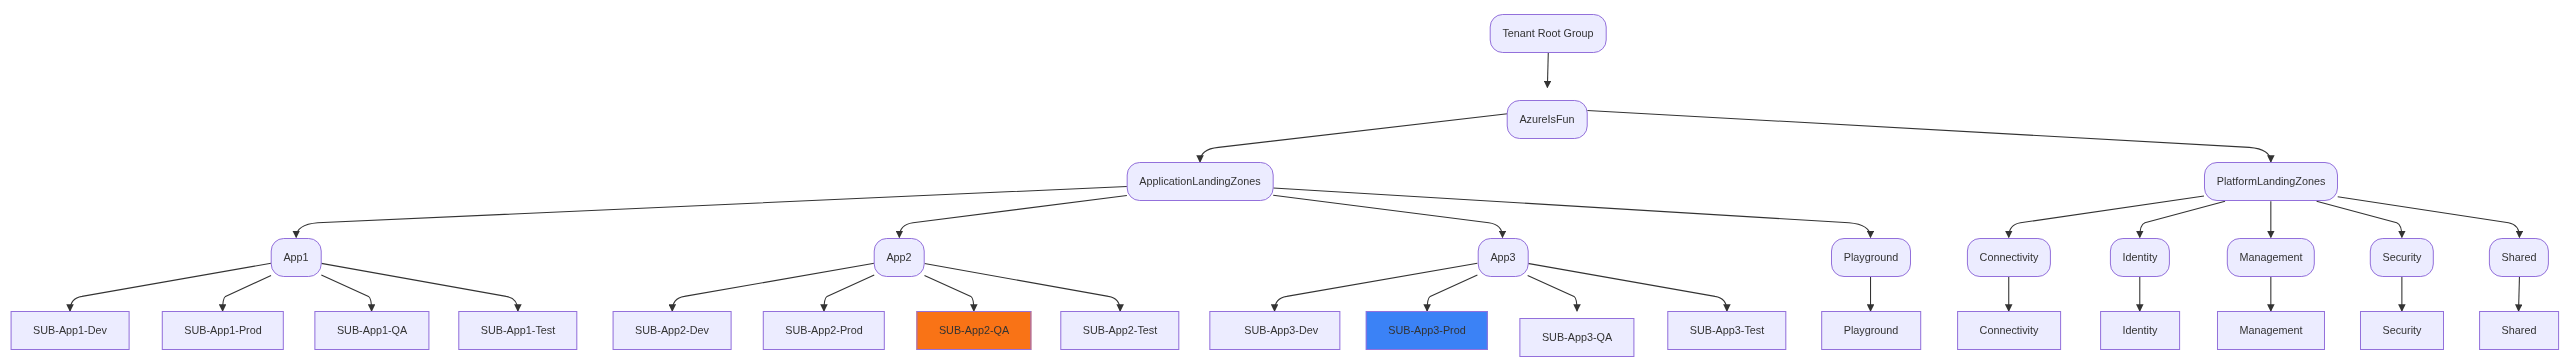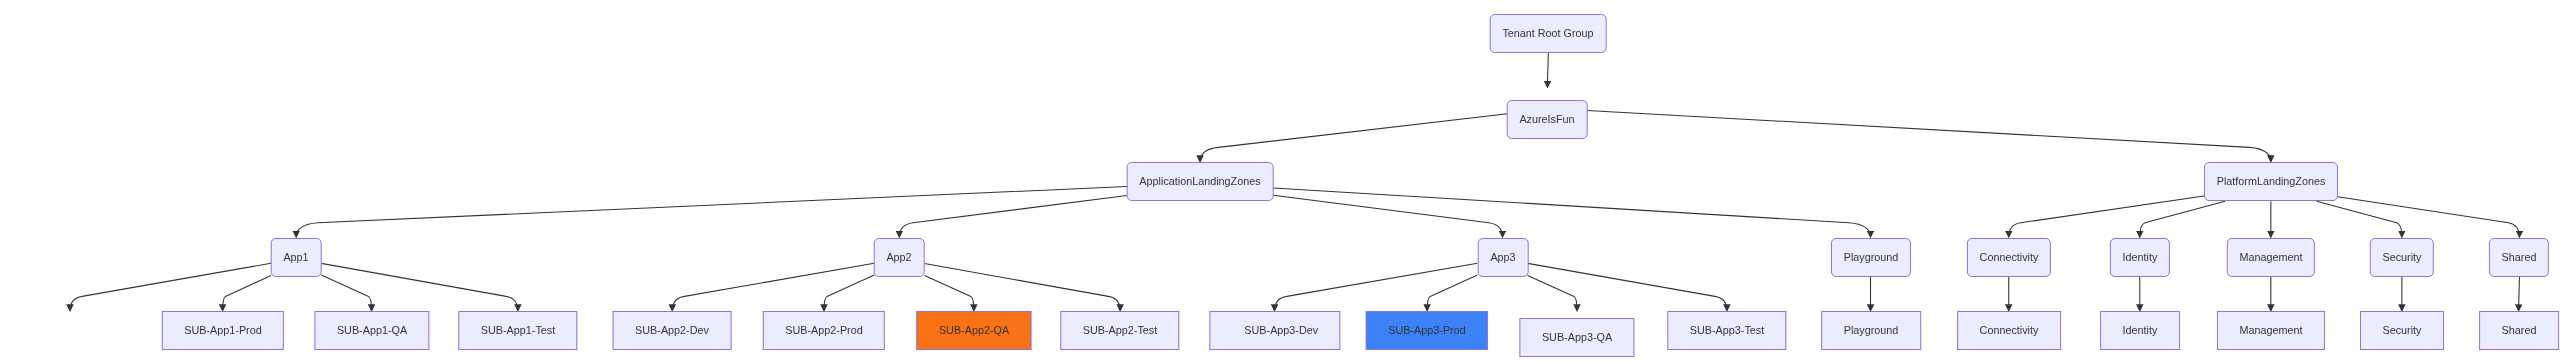--- a/index.html
+++ b/index.html
@@ -27,21 +27,21 @@
     height: 39px;
     box-sizing: border-box;
     display: flex;
     align-items: center;
     justify-content: center;
     white-space: nowrap;
     font-size: 10.8px;
     line-height: 1;
   }
   .node.rounded {
-    border-radius: 5px;
+    border-radius: 13px;
     padding: 0 11.7px;
   }
   .node.rect {
     border-radius: 0;
     padding: 0 21.5px;
   }
 </style>
 </head>
 <body>
 
@@ -89,20 +89,21 @@
     <div class="node rounded" style="left: 2271px; top: 162px; background: rgb(236, 236, 255); border: 0.9px solid rgb(147, 112, 219); color: rgb(51, 51, 51);">PlatformLandingZones</div>
     <div class="node rounded" style="left: 296px; top: 238px; background: rgb(236, 236, 255); border: 0.9px solid rgb(147, 112, 219); color: rgb(51, 51, 51);">App1</div>
     <div class="node rounded" style="left: 899px; top: 238px; background: rgb(236, 236, 255); border: 0.9px solid rgb(147, 112, 219); color: rgb(51, 51, 51);">App2</div>
     <div class="node rounded" style="left: 1503px; top: 238px; background: rgb(236, 236, 255); border: 0.9px solid rgb(147, 112, 219); color: rgb(51, 51, 51);">App3</div>
     <div class="node rounded" style="left: 1871px; top: 238px; background: rgb(236, 236, 255); border: 0.9px solid rgb(147, 112, 219); color: rgb(51, 51, 51);">Playground</div>
     <div class="node rounded" style="left: 2009px; top: 238px; background: rgb(236, 236, 255); border: 0.9px solid rgb(147, 112, 219); color: rgb(51, 51, 51);">Connectivity</div>
     <div class="node rounded" style="left: 2140px; top: 238px; background: rgb(236, 236, 255); border: 0.9px solid rgb(147, 112, 219); color: rgb(51, 51, 51);">Identity</div>
     <div class="node rounded" style="left: 2271px; top: 238px; background: rgb(236, 236, 255); border: 0.9px solid rgb(147, 112, 219); color: rgb(51, 51, 51);">Management</div>
     <div class="node rounded" style="left: 2402px; top: 238px; background: rgb(236, 236, 255); border: 0.9px solid rgb(147, 112, 219); color: rgb(51, 51, 51);">Security</div>
     <div class="node rounded" style="left: 2519px; top: 238px; background: rgb(236, 236, 255); border: 0.9px solid rgb(147, 112, 219); color: rgb(51, 51, 51);">Shared</div>
+    <div class="node rect" style="left: 70px; top: 311px; background: rgb(236, 236, 255); border: 0.9px solid rgb(147, 112, 219); color: rgb(51, 51, 51);">SUB-App1-Dev</div>
     <div class="node rect" style="left: 223px; top: 311px; background: rgb(236, 236, 255); border: 0.9px solid rgb(147, 112, 219); color: rgb(51, 51, 51);">SUB-App1-Prod</div>
     <div class="node rect" style="left: 372px; top: 311px; background: rgb(236, 236, 255); border: 0.9px solid rgb(147, 112, 219); color: rgb(51, 51, 51);">SUB-App1-QA</div>
     <div class="node rect" style="left: 518px; top: 311px; background: rgb(236, 236, 255); border: 0.9px solid rgb(147, 112, 219); color: rgb(51, 51, 51);">SUB-App1-Test</div>
     <div class="node rect" style="left: 672px; top: 311px; background: rgb(236, 236, 255); border: 0.9px solid rgb(147, 112, 219); color: rgb(51, 51, 51);">SUB-App2-Dev</div>
     <div class="node rect" style="left: 824px; top: 311px; background: rgb(236, 236, 255); border: 0.9px solid rgb(147, 112, 219); color: rgb(51, 51, 51);">SUB-App2-Prod</div>
     <div class="node rect" style="left: 974px; top: 311px; background: #f97316; border: 0.9px solid rgb(147, 112, 219); color: rgb(51, 51, 51);">SUB-App2-QA</div>
     <div class="node rect" style="left: 1120px; top: 311px; background: rgb(236, 236, 255); border: 0.9px solid rgb(147, 112, 219); color: rgb(51, 51, 51);">SUB-App2-Test</div>
     <div class="node rect" style="left: 1275px; top: 311px; background: rgb(236, 236, 255); border: 0.9px solid rgb(147, 112, 219); color: rgb(51, 51, 51); padding-left: 34px;">SUB-App3-Dev</div>
     <div class="node rect" style="left: 1427px; top: 311px; background: #3b82f6; border: 0.9px solid rgb(147, 112, 219); color: rgb(51, 51, 51);">SUB-App3-Prod</div>
     <div class="node rect" style="left: 1577px; top: 311px; background: rgb(236, 236, 255); border: 0.9px solid rgb(147, 112, 219); color: rgb(51, 51, 51); margin-top: 7px;">SUB-App3-QA</div>

